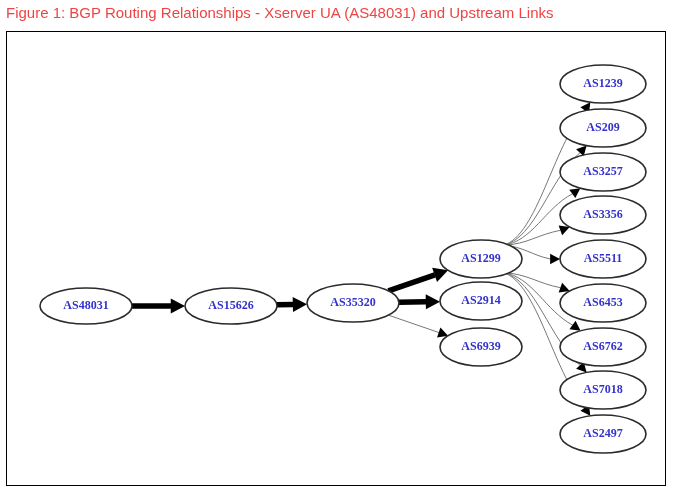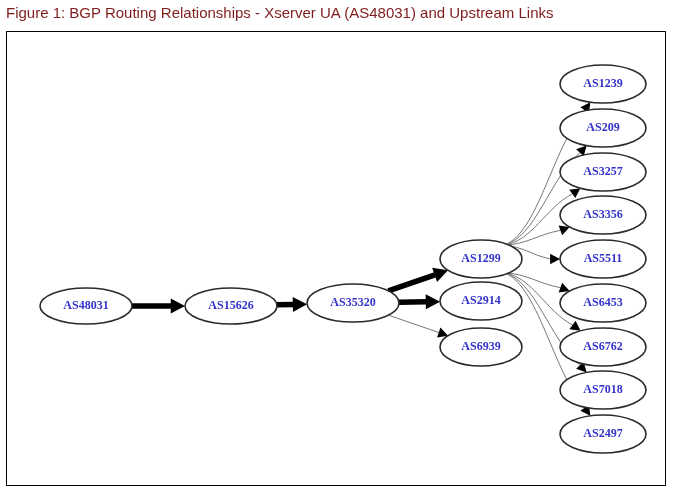--- a/index.html
+++ b/index.html
@@ -22,21 +22,21 @@
   }
   #figure-caption {
     position: absolute;
     left: 6px;
     top: 3px;
     width: 664px;
     height: 22px;
     font-family: "Liberation Sans", sans-serif;
     font-size: 15px;
     line-height: 20px;
-    color: #7f1d1d;
+    color: #ef4444;
     white-space: nowrap;
     letter-spacing: 0px;
   }
   #figure-frame {
     position: absolute;
     left: 6px;
     top: 31px;
     width: 660px;
     height: 455px;
     border: 1px solid #000000;

